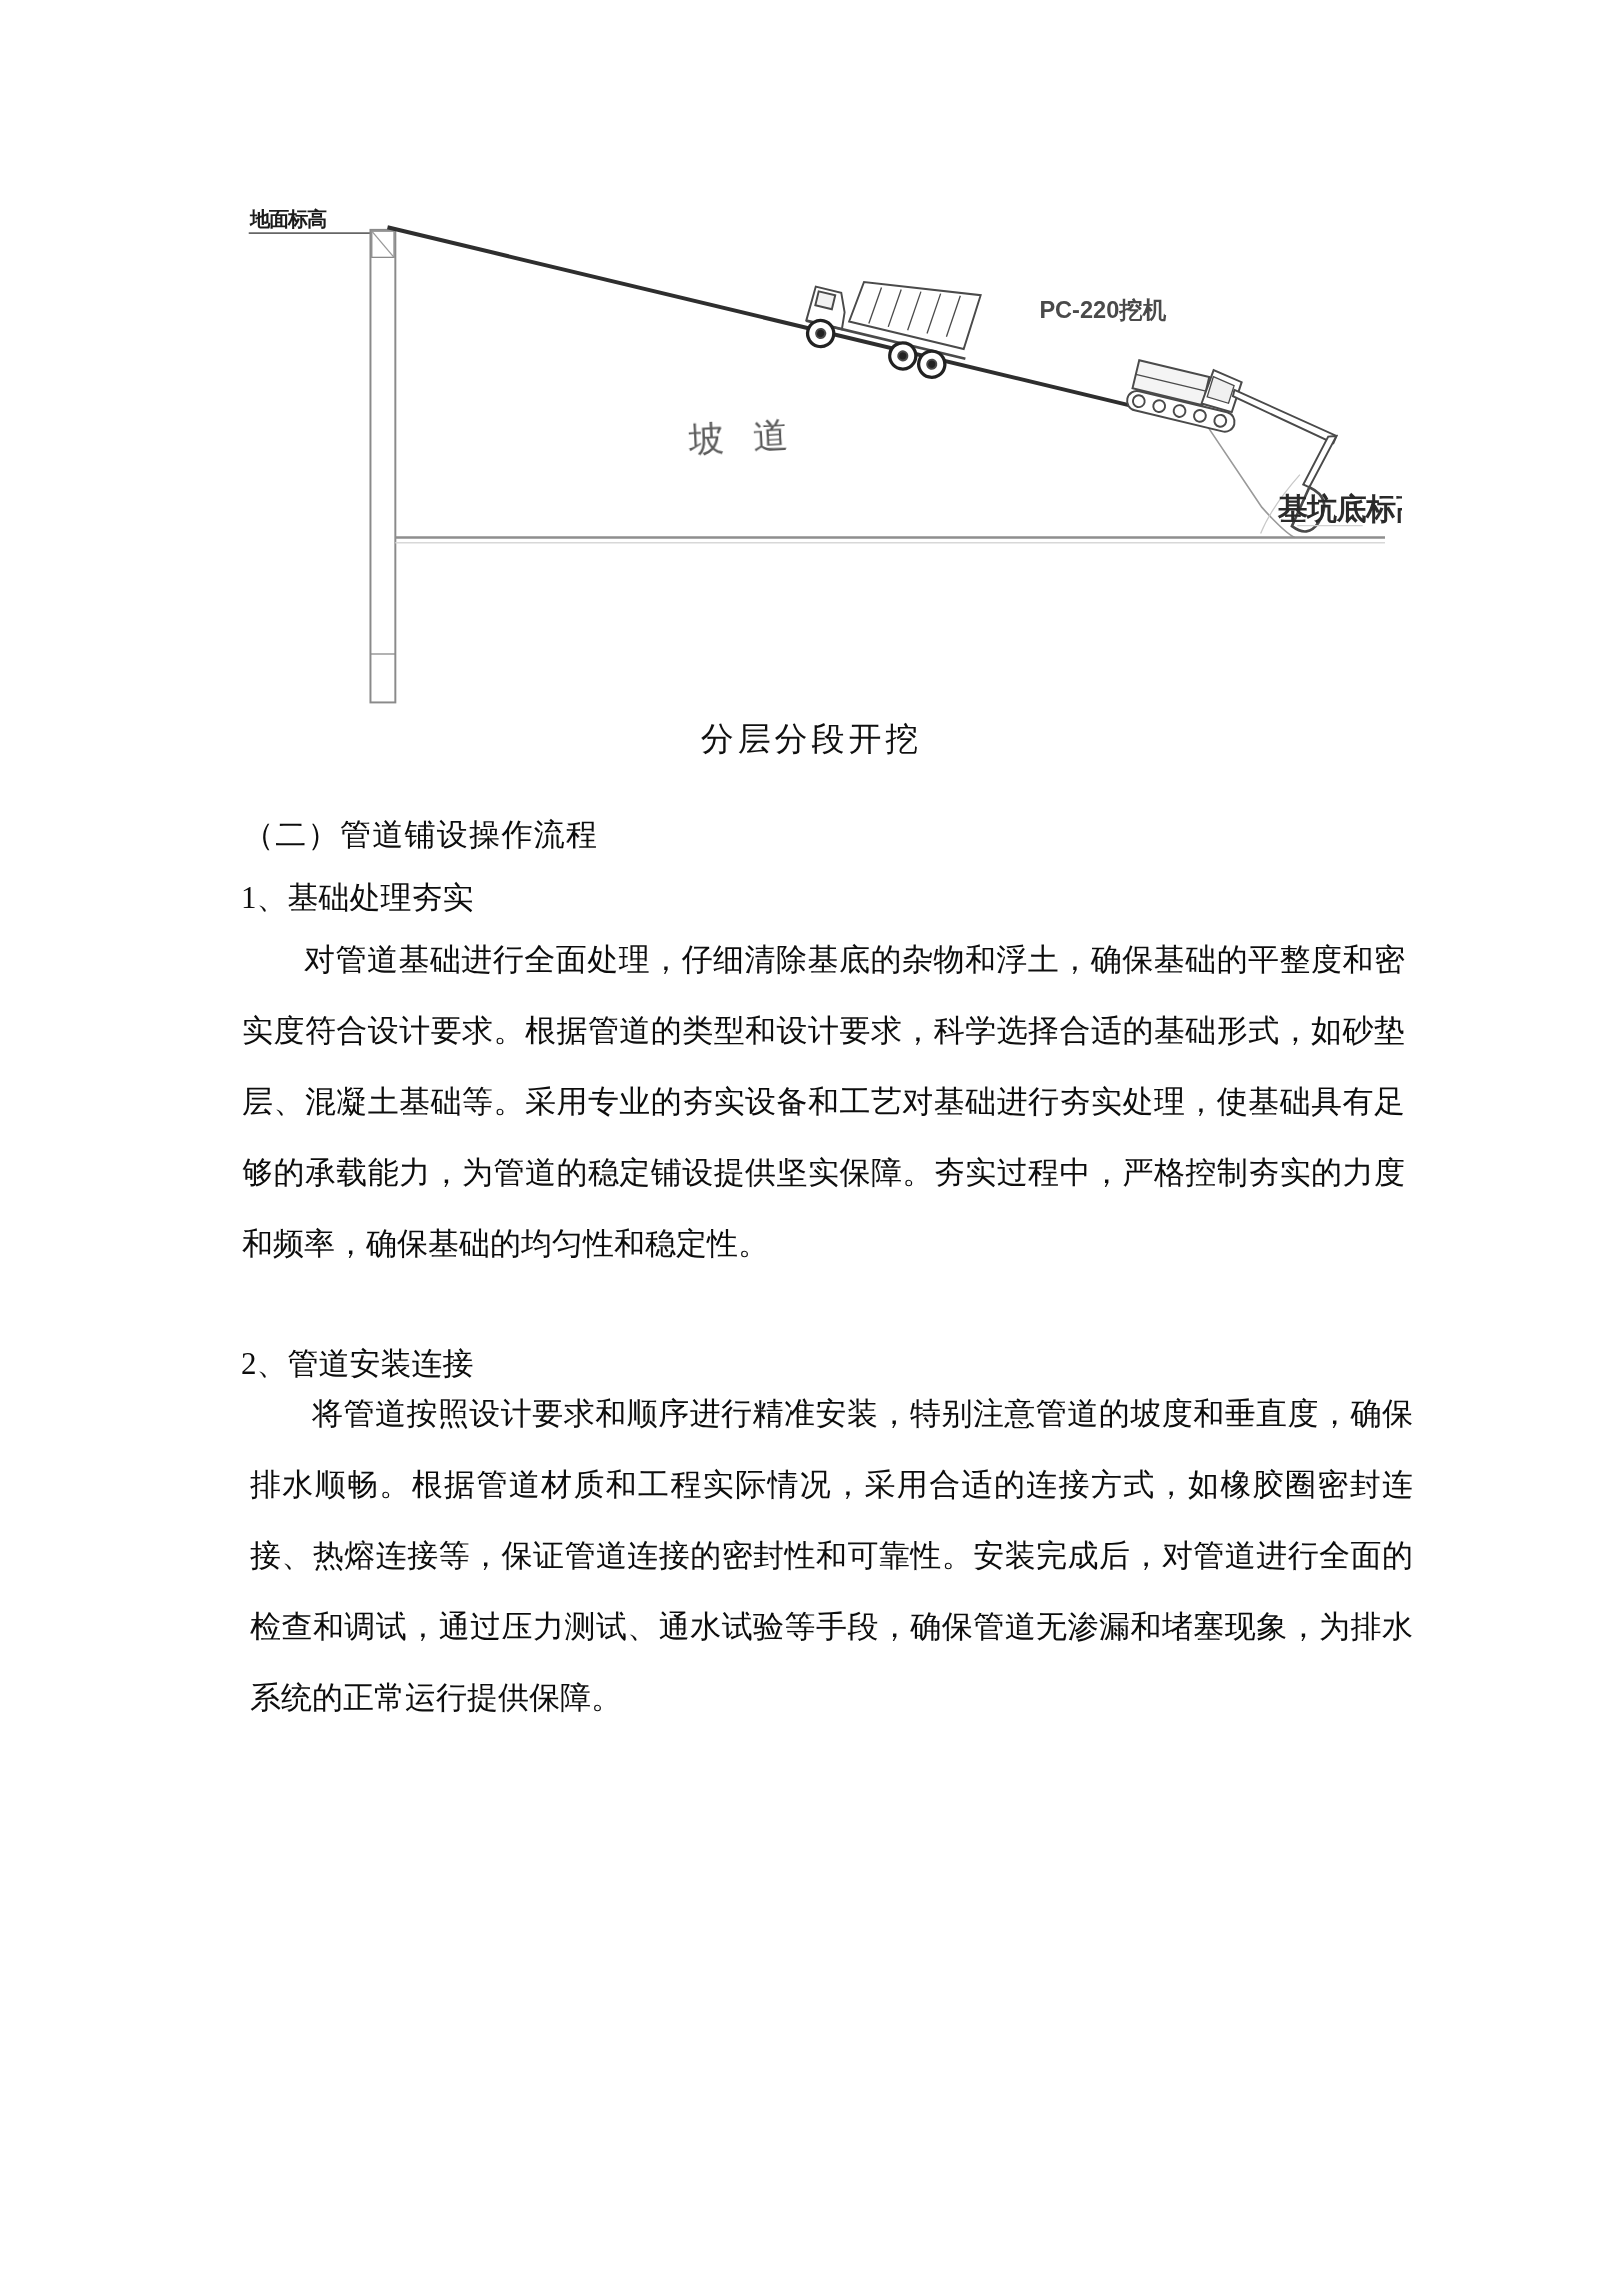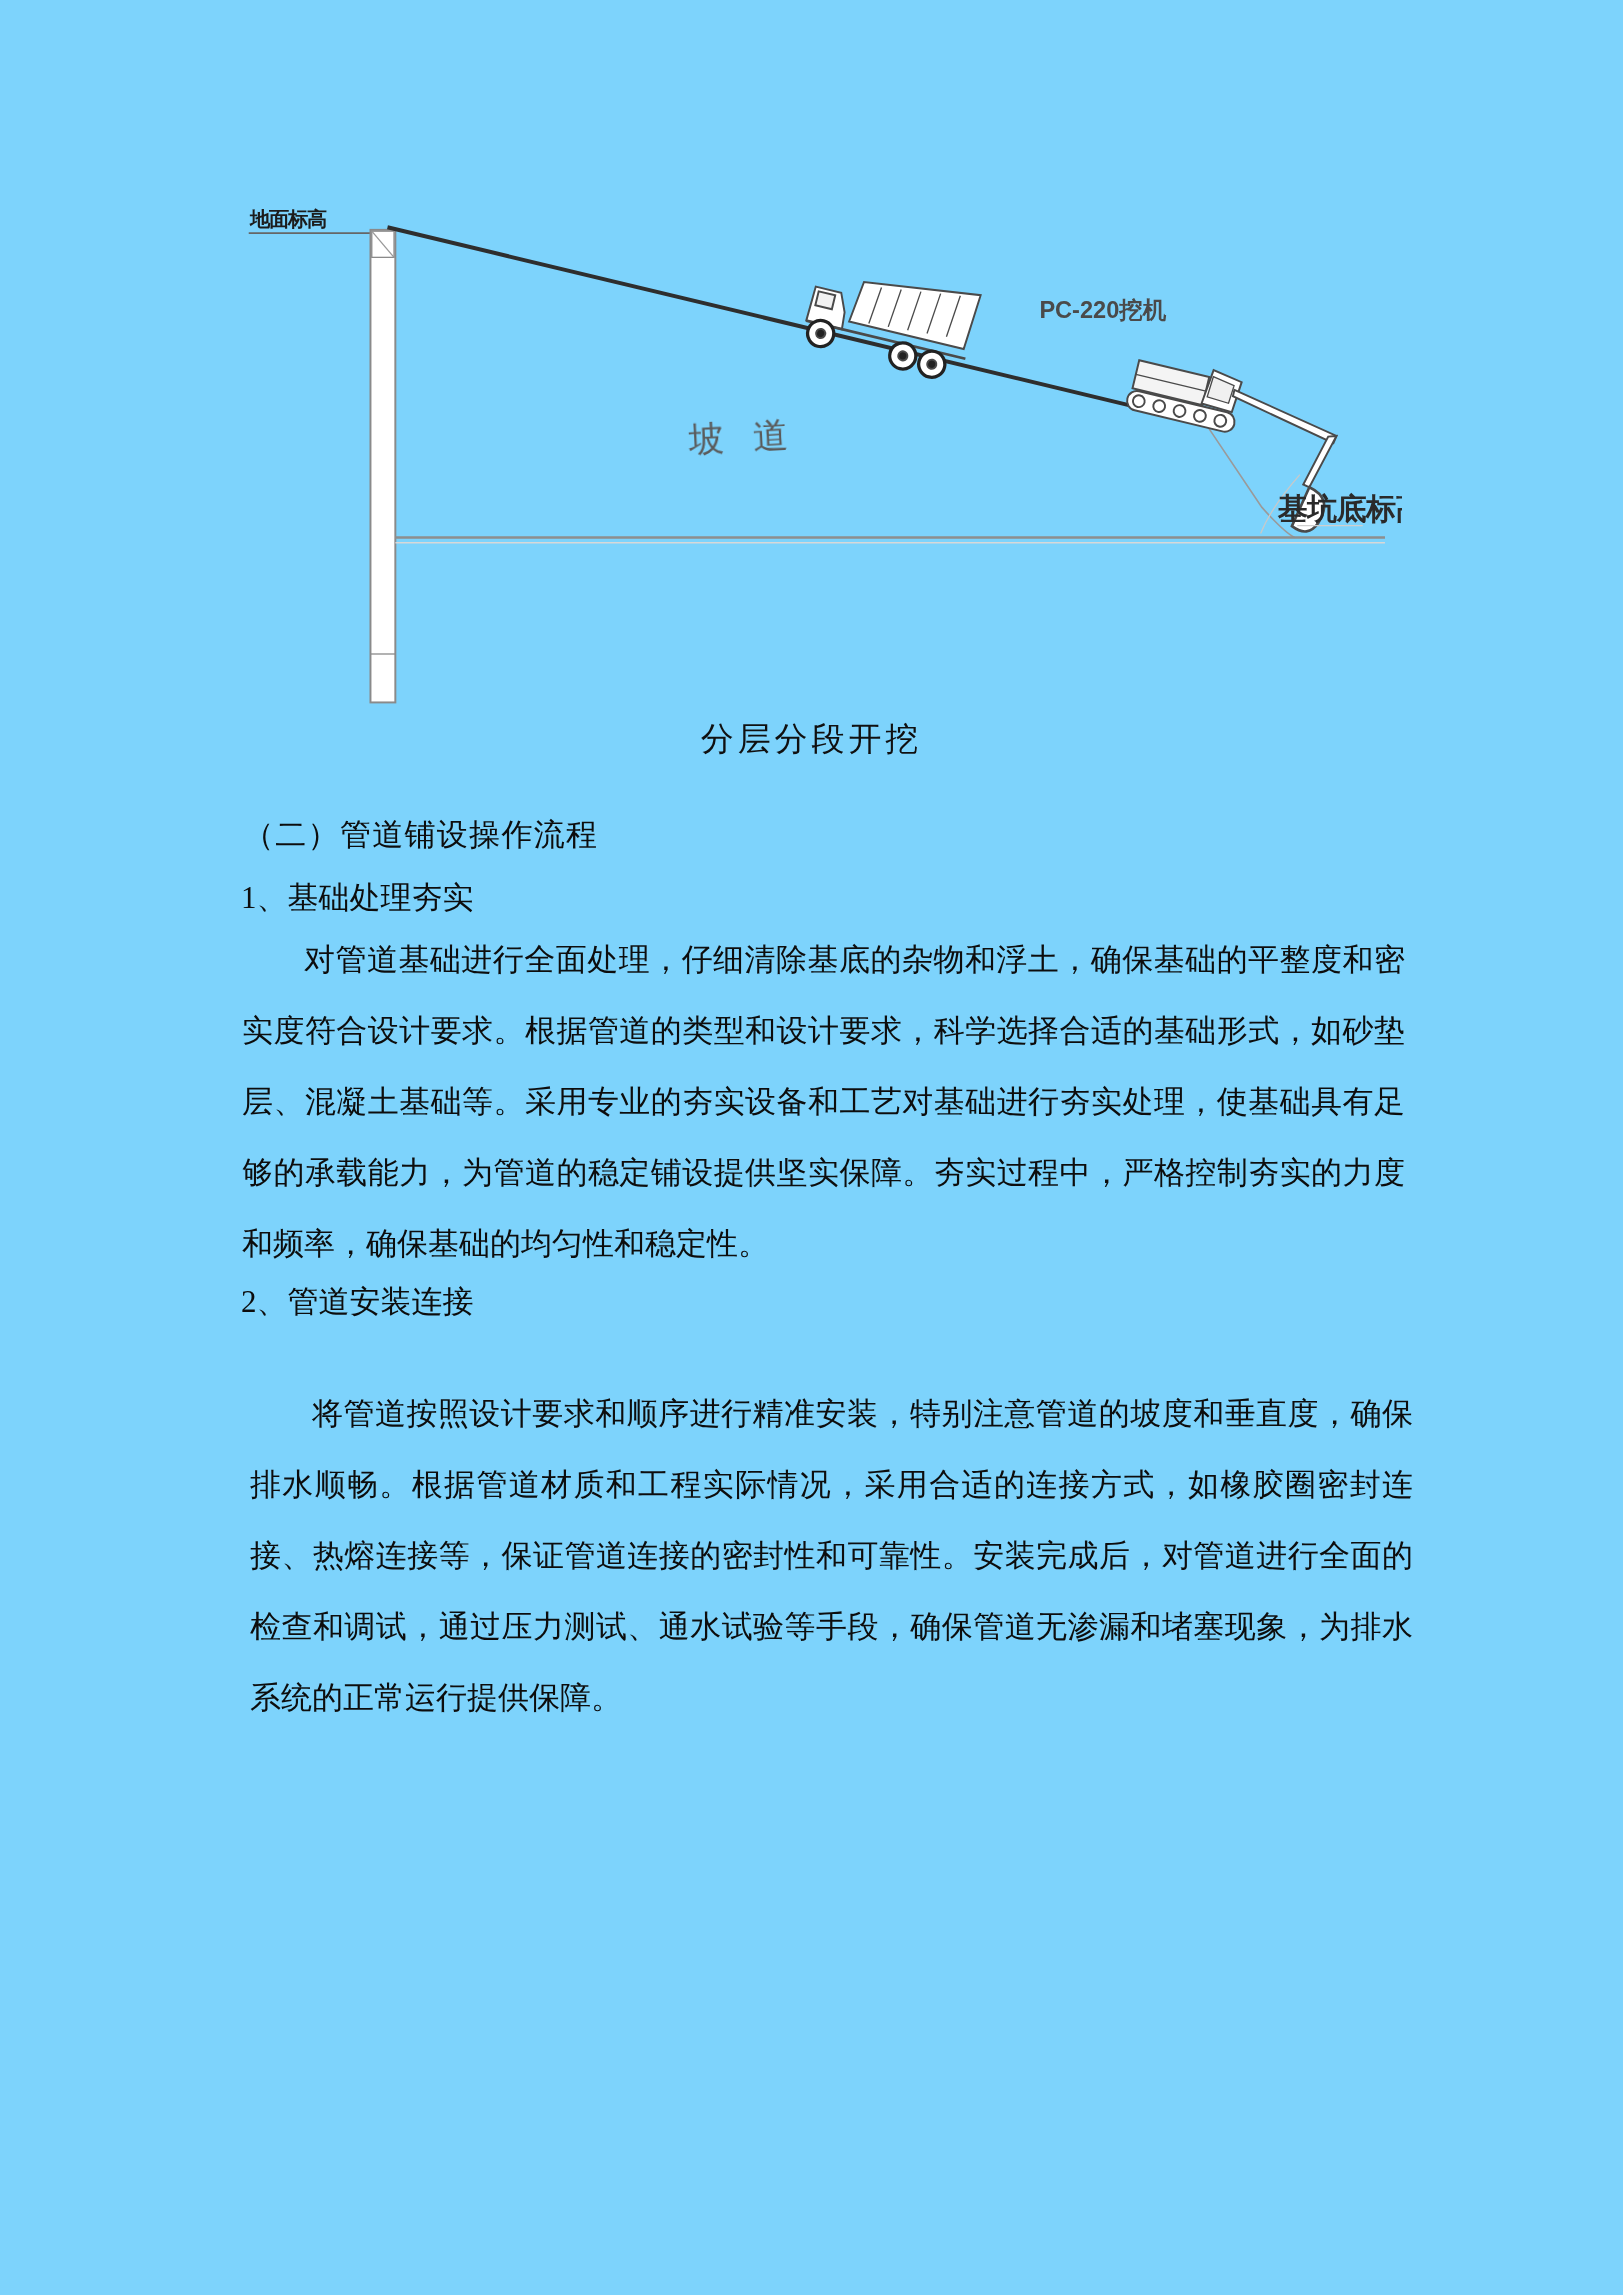--- a/index.html
+++ b/index.html
@@ -1,20 +1,20 @@
 <!DOCTYPE html>
 <html style="font-size:10.5px"><head>
 <meta charset="utf-8">
 <style>
   html,body{margin:0;padding:0;background:#888;}
   .page{
     position:relative;
     width:1623px;
     height:2295px;
-    background:#7dd3fc;
+    background:#ffffff;
     font-family:"Liberation Serif","DejaVu Serif",serif;
     color:#111;
     overflow:hidden;
   }
   
   .diagram{
     position:absolute;
     left:216px; top:167px;
     width:1186px; height:542px;
     overflow:hidden;
@@ -64,21 +64,21 @@
     white-space:nowrap;
   }
   .sub-title{
     position:absolute;
     left:241px;
     font-size:31px;
     color:#0d0d0d;
     white-space:nowrap;
   }
   .sub-title.s1{top:877px;text-align:center;}
-  .sub-title.s2{top:1281px;}
+  .sub-title.s2{top:1343px;}
   .body-para{
     position:absolute;
     left:242px;
     width:1163px;
     font-size:31px;
     line-height:71px;
     text-align:justify;
     text-indent:2em;
     color:#0d0d0d;
   }

